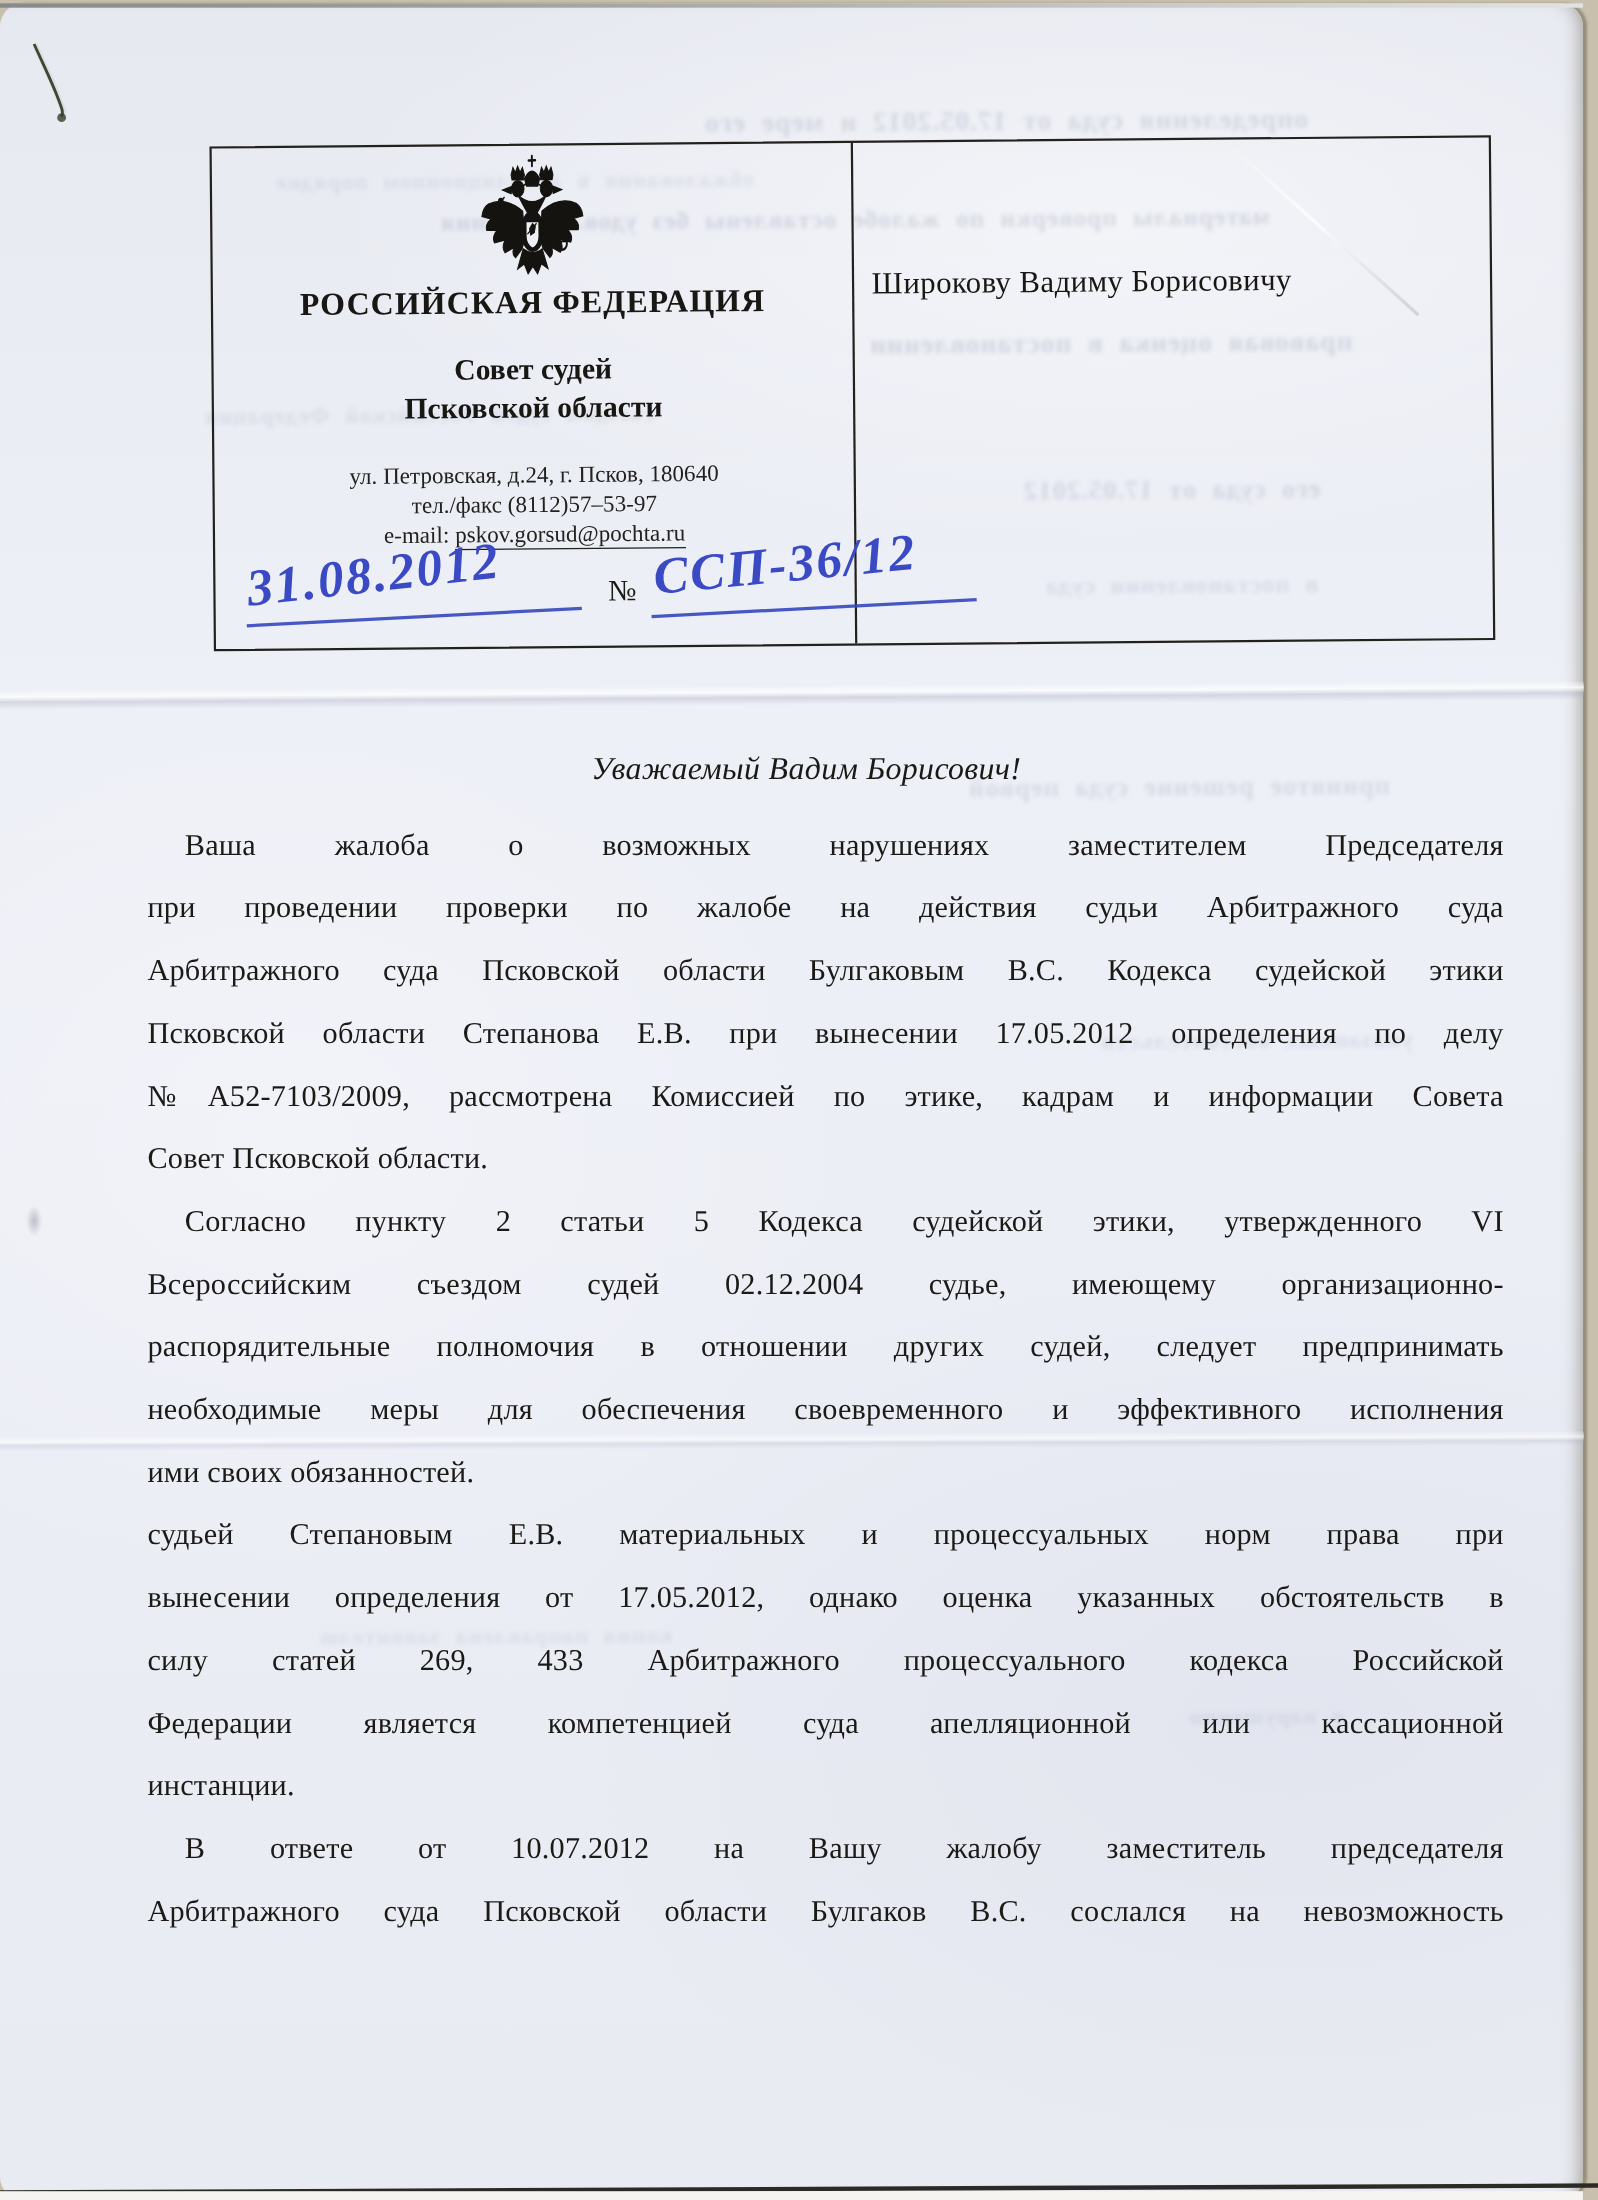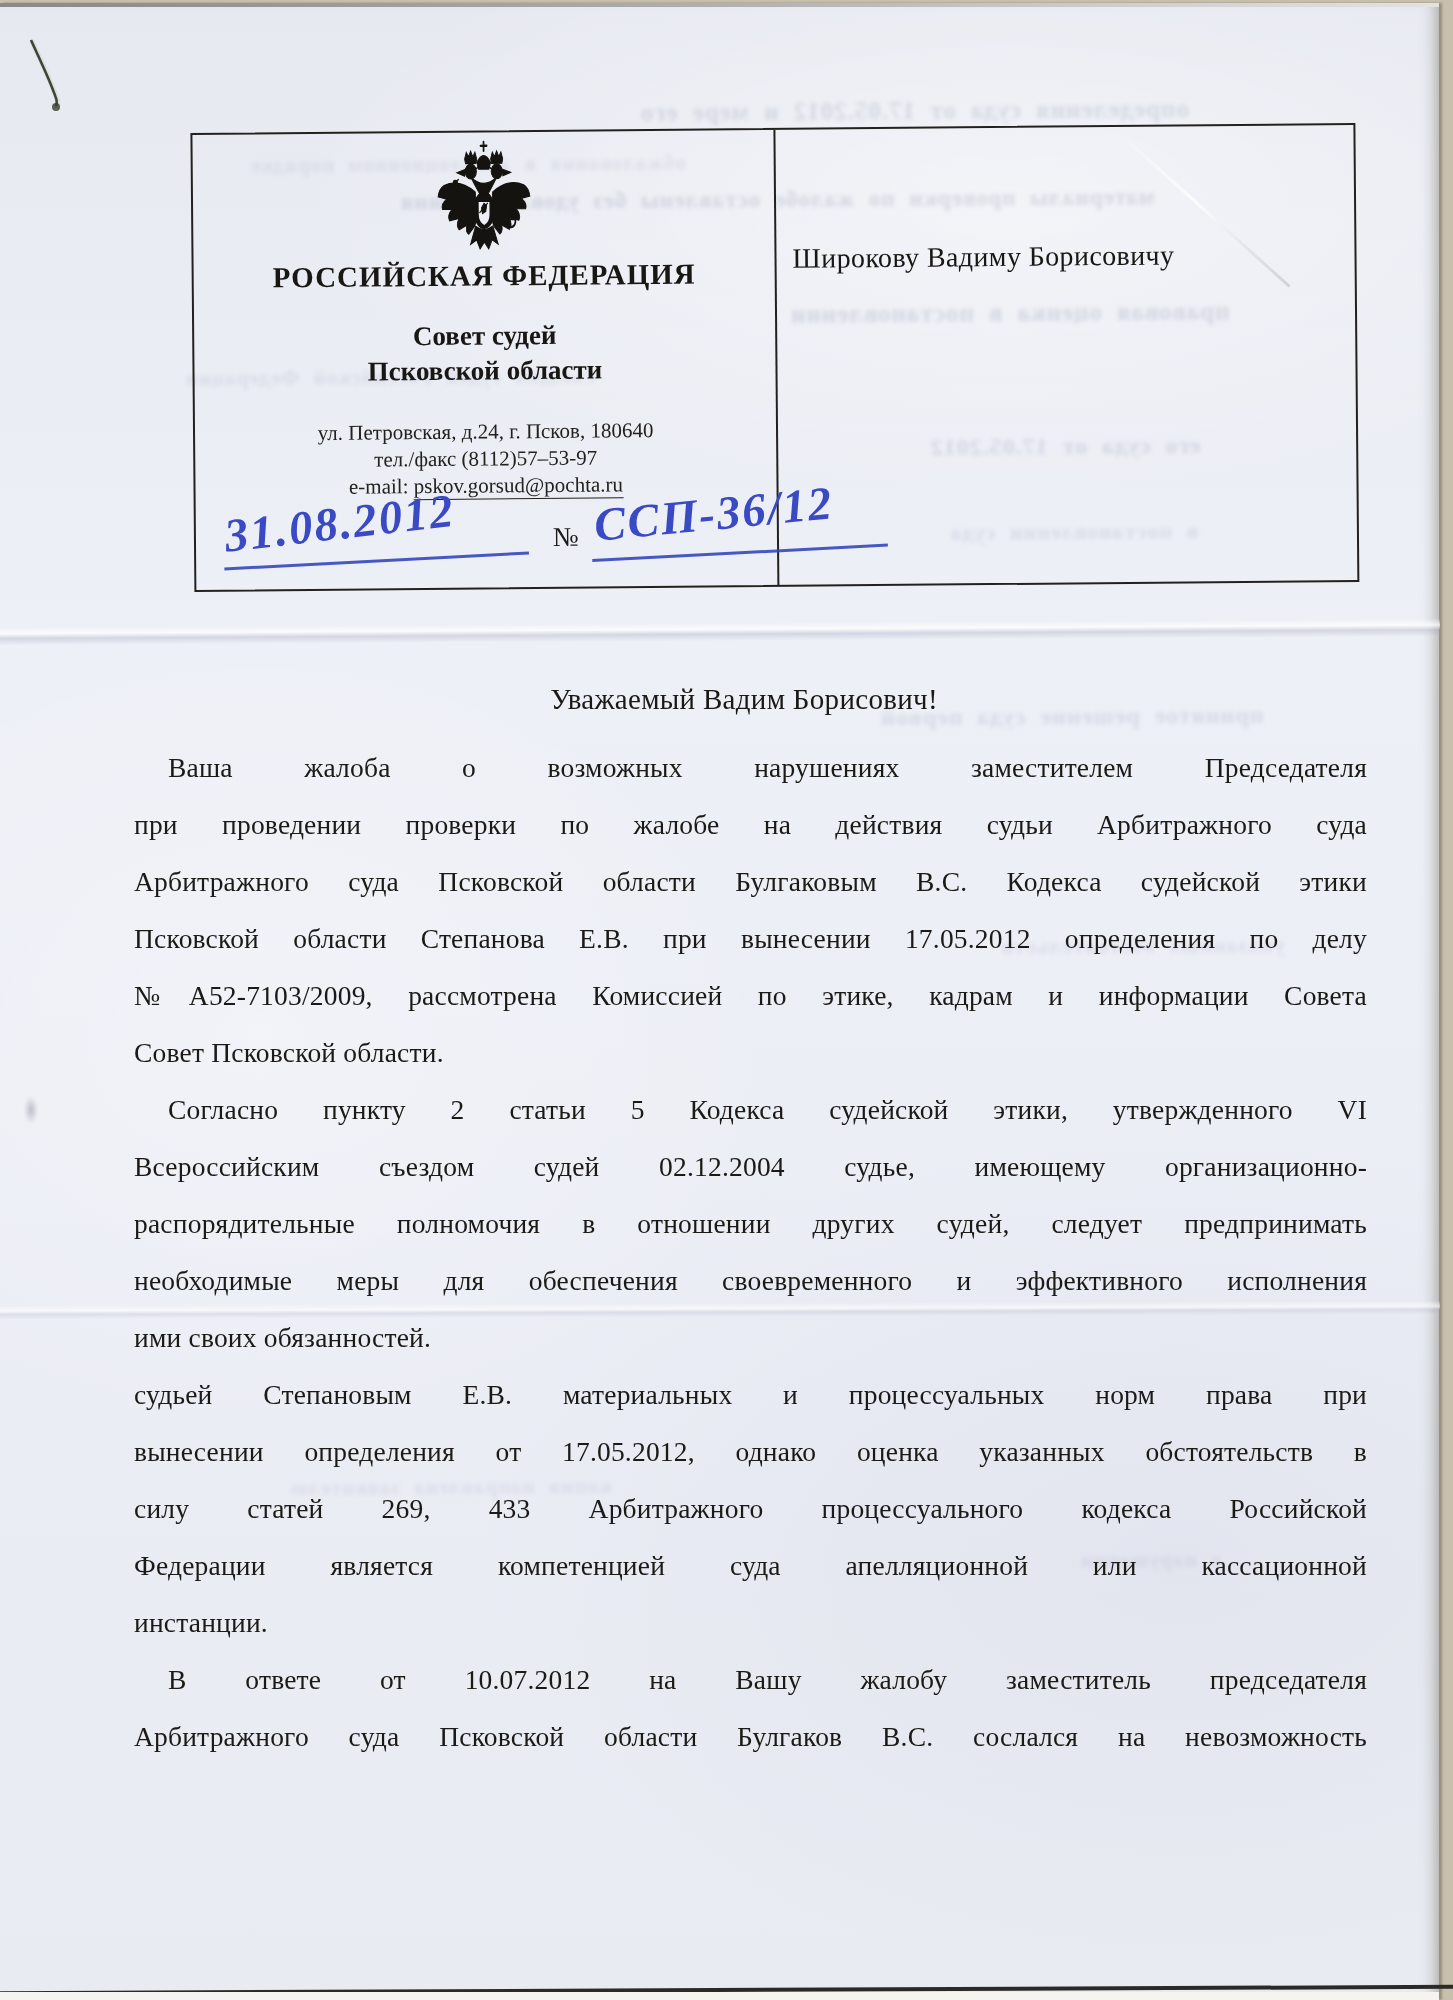--- a/index.html
+++ b/index.html
@@ -11,20 +11,21 @@
   }
   
   .paper{
     position:absolute;left:0;top:3px;width:1439px;height:1997px;
     background:
       radial-gradient(1200px 500px at 70% 10%, rgba(255,255,255,.45), rgba(255,255,255,0) 60%),
       radial-gradient(900px 700px at 18% 52%, rgba(255,255,255,.30), rgba(255,255,255,0) 60%),
       radial-gradient(1000px 600px at 82% 78%, rgba(208,212,226,.30), rgba(255,255,255,0) 70%),
       linear-gradient(180deg,#e7e9f1 0%,#eef0f7 32%,#ebedf5 68%,#e9ebf2 100%);
     box-shadow: inset -12px 0 16px -10px rgba(100,95,78,.55), 3px 0 2px rgba(90,85,70,.45);
+    border-radius: 21px;
   }
   .top-edge{position:absolute;left:0;top:0;width:100%;height:4px;
     background:linear-gradient(90deg,#87898a 0%,#a9abac 45%,#cfd0d2 80%,#e2e2e3 100%);}
   .bottom-edge{position:absolute;left:-4px;top:1985px;width:1460px;height:4px;
     background:#2b2a27;transform:rotate(-0.25deg);}
   .below-strip{position:absolute;left:0;top:1989px;width:1439px;height:8px;background:#f5f4f0;}
   .corner-crease{position:absolute;right:120px;top:205px;width:230px;height:3px;
     background:linear-gradient(90deg,rgba(255,255,255,0),rgba(255,255,255,.8) 45%,rgba(150,152,170,.35));
     transform:rotate(42deg);}
   
@@ -67,22 +68,22 @@
   
   .hw{position:absolute;color:#3a49c4;font-style:italic;font-weight:bold;white-space:nowrap;
       font-family:"Liberation Serif","DejaVu Serif",serif;}
   .hw-date{left:28px;top:362px;font-size:47px;letter-spacing:2px;transform:rotate(-6deg);}
   .hw-num{left:398px;top:356px;font-size:47px;letter-spacing:2px;transform:rotate(-5deg);}
   .hw-line{position:absolute;height:0;border-bottom:3px solid #3547bd;opacity:.9;}
   .hw-line.l1{left:28px;top:426px;width:305px;transform:rotate(-2.5deg);}
   .hw-line.l2{left:396px;top:421px;width:296px;transform:rotate(-2.5deg);}
   .no-sign{position:absolute;left:357px;top:390px;font-size:27px;color:#1c1a17;}
   
-  .salutation{position:absolute;left:122px;top:680px;width:1244px;text-align:center;
-    font-size:29px;color:#1a1916;letter-spacing:.3px;}
+  .salutation{position:absolute;left:111px;top:680px;width:1244px;text-align:center;
+    font-size:29px;color:#1a1916;letter-spacing:.3px;font-style:italic;}
   .letter-body{position:absolute;left:123px;top:736px;width:1244px;color:#1b1a17;}
   .line{height:57px;line-height:57px;font-size:27.5px;text-align:justify;text-align-last:justify;
     letter-spacing:.2px;margin-left:11px;}
   .line.first{text-indent:34px;}
   .line.lastline{text-align-last:left;}
 </style>
 </head>
 <body>
 
 <div class="scan">

